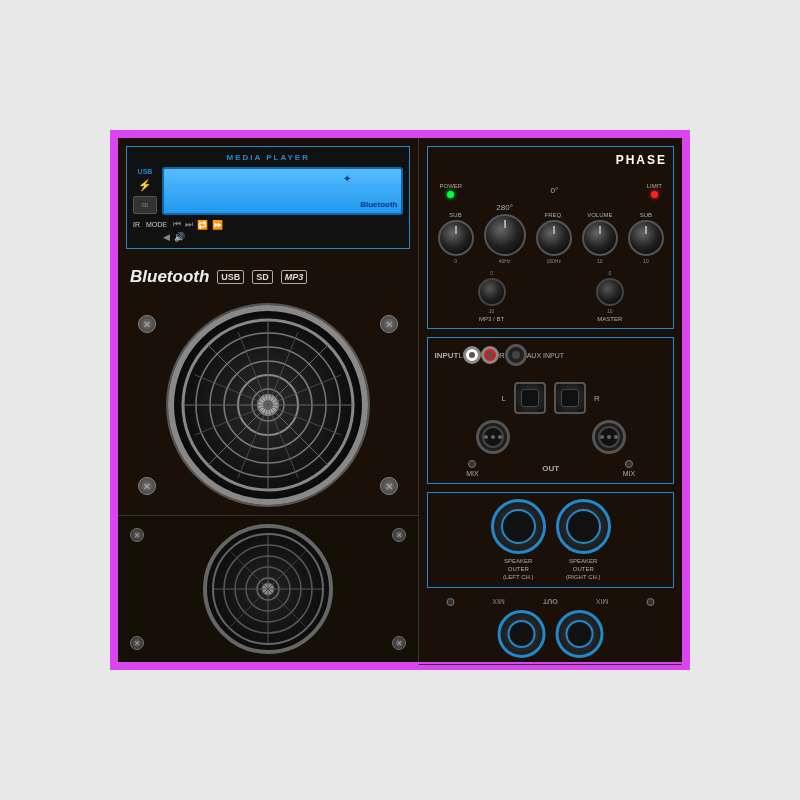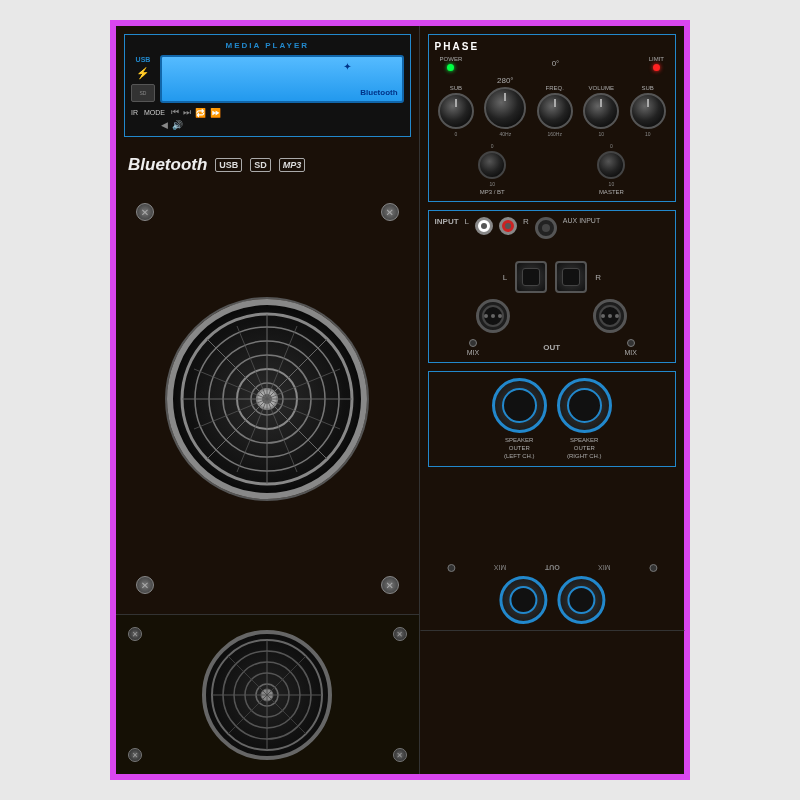--- a/index.html
+++ b/index.html
@@ -9,23 +9,23 @@
       background: #e8e8e8;
       display: flex;
       justify-content: center;
       align-items: center;
       font-family: Arial, sans-serif;
       overflow: hidden;
     }
 
     .device-container {
       width: 580px;
-      height: 760px;
+      height: 540px;
       background: #1a1008;
-      border: 6px solid #d946ef;
+      border: 8px solid #d946ef;
       display: flex;
       flex-direction: row;
       position: relative;
     }
 
     
     .left-panel {
       width: 310px;
       height: 100%;
       background: #1a1008;
@@ -291,26 +291,26 @@
     .screw-sm-br { bottom: 12px; right: 12px; }
 
     
     .phase-section {
       border: 1.5px solid #2288cc;
       margin: 8px 8px 4px 8px;
       padding: 6px;
     }
 
     .phase-title {
-      text-align: left;
+      text-align: right;
       color: #fff;
-      font-size: 10px;
+      font-size: 12px;
       font-weight: bold;
       letter-spacing: 2px;
-      margin-bottom: 4px;
+      margin-bottom: 16px;
     }
 
     .phase-indicators {
       display: flex;
       justify-content: space-between;
       align-items: center;
       margin-bottom: 5px;
       padding: 0 5px;
     }
 
@@ -408,23 +408,22 @@
 
     
     .input-section {
       border: 1.5px solid #2288cc;
       margin: 4px 8px;
       padding: 6px;
     }
 
     .input-row {
       display: flex;
-      align-items: flex-start;
-      gap: 6px;
-      margin-bottom: 22px;
+      align-items: center;
+      margin-bottom: 16px;
     }
 
     .input-label {
       color: #aaa;
       font-size: 8px;
       font-weight: bold;
     }
 
     .rca-white {
       width: 18px;

